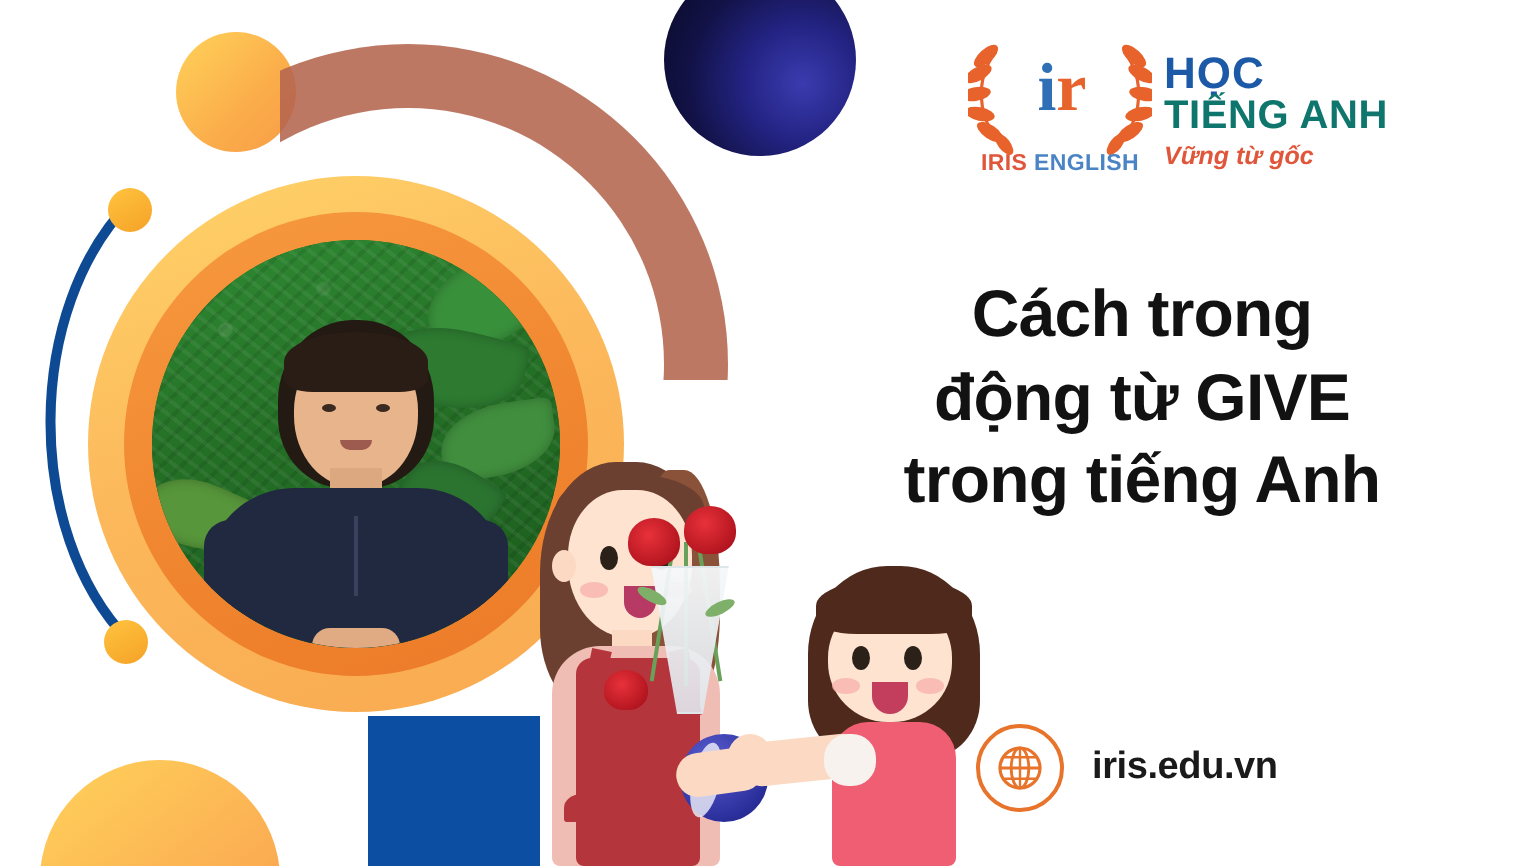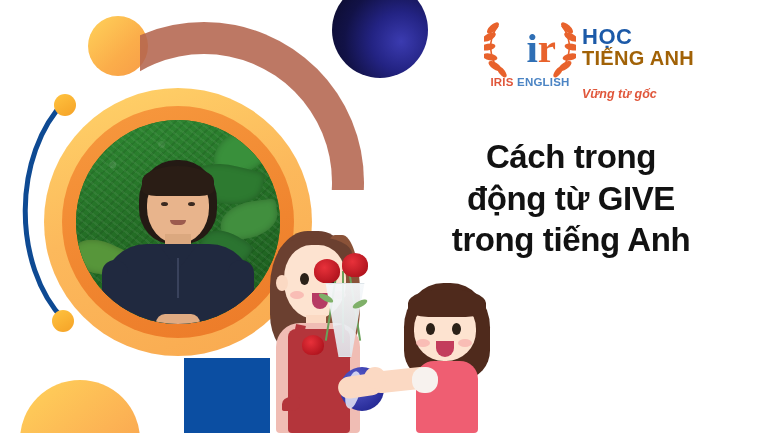--- a/index.html
+++ b/index.html
@@ -176,31 +176,31 @@
   .carn.c3{left:6px;top:86px;width:22px;height:20px;}
   .leafy{position:absolute;width:16px;height:6px;background:#7fb069;border-radius:50%;}
   .leafy.l1{left:22px;top:46px;transform:rotate(28deg);}
   .leafy.l2{left:56px;top:52px;transform:rotate(-26deg);}
 
   
   .logo{position:absolute;left:482px;top:14px;width:200px;height:92px;}
   .logo-left{position:absolute;left:0;top:0;width:96px;height:92px;}
   .wreath{position:absolute;top:6px;width:30px;height:58px;}
   .wreath.l{left:2px;} .wreath.r{right:2px;}
-  .ir-text{position:absolute;left:24px;top:14px;width:50px;text-align:right;
-    font-size:41px;font-weight:700;line-height:1;color:#2f6fb5;font-family:"Liberation Serif",serif;}
+  .ir-text{position:absolute;left:24px;top:14px;width:50px;text-align:center;
+    font-size:34px;font-weight:700;line-height:1;color:#2f6fb5;font-family:"Liberation Serif",serif;}
   .ir-text .r{color:#e8622c;}
   .iris-eng{position:absolute;left:0;top:62px;width:96px;text-align:center;
     font-size:11.5px;font-weight:700;letter-spacing:.2px;color:#4b84c4;}
   .iris-eng .iris{color:#e0563a;}
   .logo-right{position:absolute;left:100px;top:12px;width:100px;}
   .hoc{font-size:22px;font-weight:700;color:#1c5aa8;letter-spacing:.5px;line-height:1.02;}
-  .tieng-anh{font-size:20px;font-weight:700;color:#a16207;letter-spacing:.3px;line-height:1.05;
+  .tieng-anh{font-size:20px;font-weight:700;color:#0f766e;letter-spacing:.3px;line-height:1.05;
     white-space:nowrap;}
-  .vung{margin-top:18px;font-size:12.5px;font-style:italic;font-weight:700;color:#e0563a;}
+  .vung{margin-top:2px;font-size:12.5px;font-style:italic;font-weight:700;color:#e0563a;}
 
   
   .headline{
     position:absolute;left:396px;top:136px;width:350px;text-align:center;
     font-size:33px;font-weight:700;line-height:1.26;color:#121212;letter-spacing:-.4px;
   }
   .headline div{white-space:nowrap;}
 
   
   .url-row{position:absolute;left:488px;top:362px;display:flex;align-items:center;gap:14px;}
@@ -345,14 +345,27 @@
       <div class="vung">Vững từ gốc</div>
     </div>
   </div>
 
   <div class="headline">
     <div>Cách trong</div>
     <div>động từ GIVE</div>
     <div>trong tiếng Anh</div>
   </div>
 
+  <div class="url-row">
+    <div class="globe">
+      <svg width="26" height="26" viewBox="0 0 26 26">
+        <circle cx="13" cy="13" r="10" fill="none" stroke="#e8732b" stroke-width="1.6"></circle>
+        <ellipse cx="13" cy="13" rx="4.4" ry="10" fill="none" stroke="#e8732b" stroke-width="1.4"></ellipse>
+        <line x1="3" y1="13" x2="23" y2="13" stroke="#e8732b" stroke-width="1.4"></line>
+        <line x1="4.6" y1="7.6" x2="21.4" y2="7.6" stroke="#e8732b" stroke-width="1.2"></line>
+        <line x1="4.6" y1="18.4" x2="21.4" y2="18.4" stroke="#e8732b" stroke-width="1.2"></line>
+        <line x1="13" y1="3" x2="13" y2="23" stroke="#e8732b" stroke-width="1.2"></line>
+      </svg>
+    </div>
+    <div class="url-text">iris.edu.vn</div>
+  </div>
 
 </div>
 
 </body></html>

